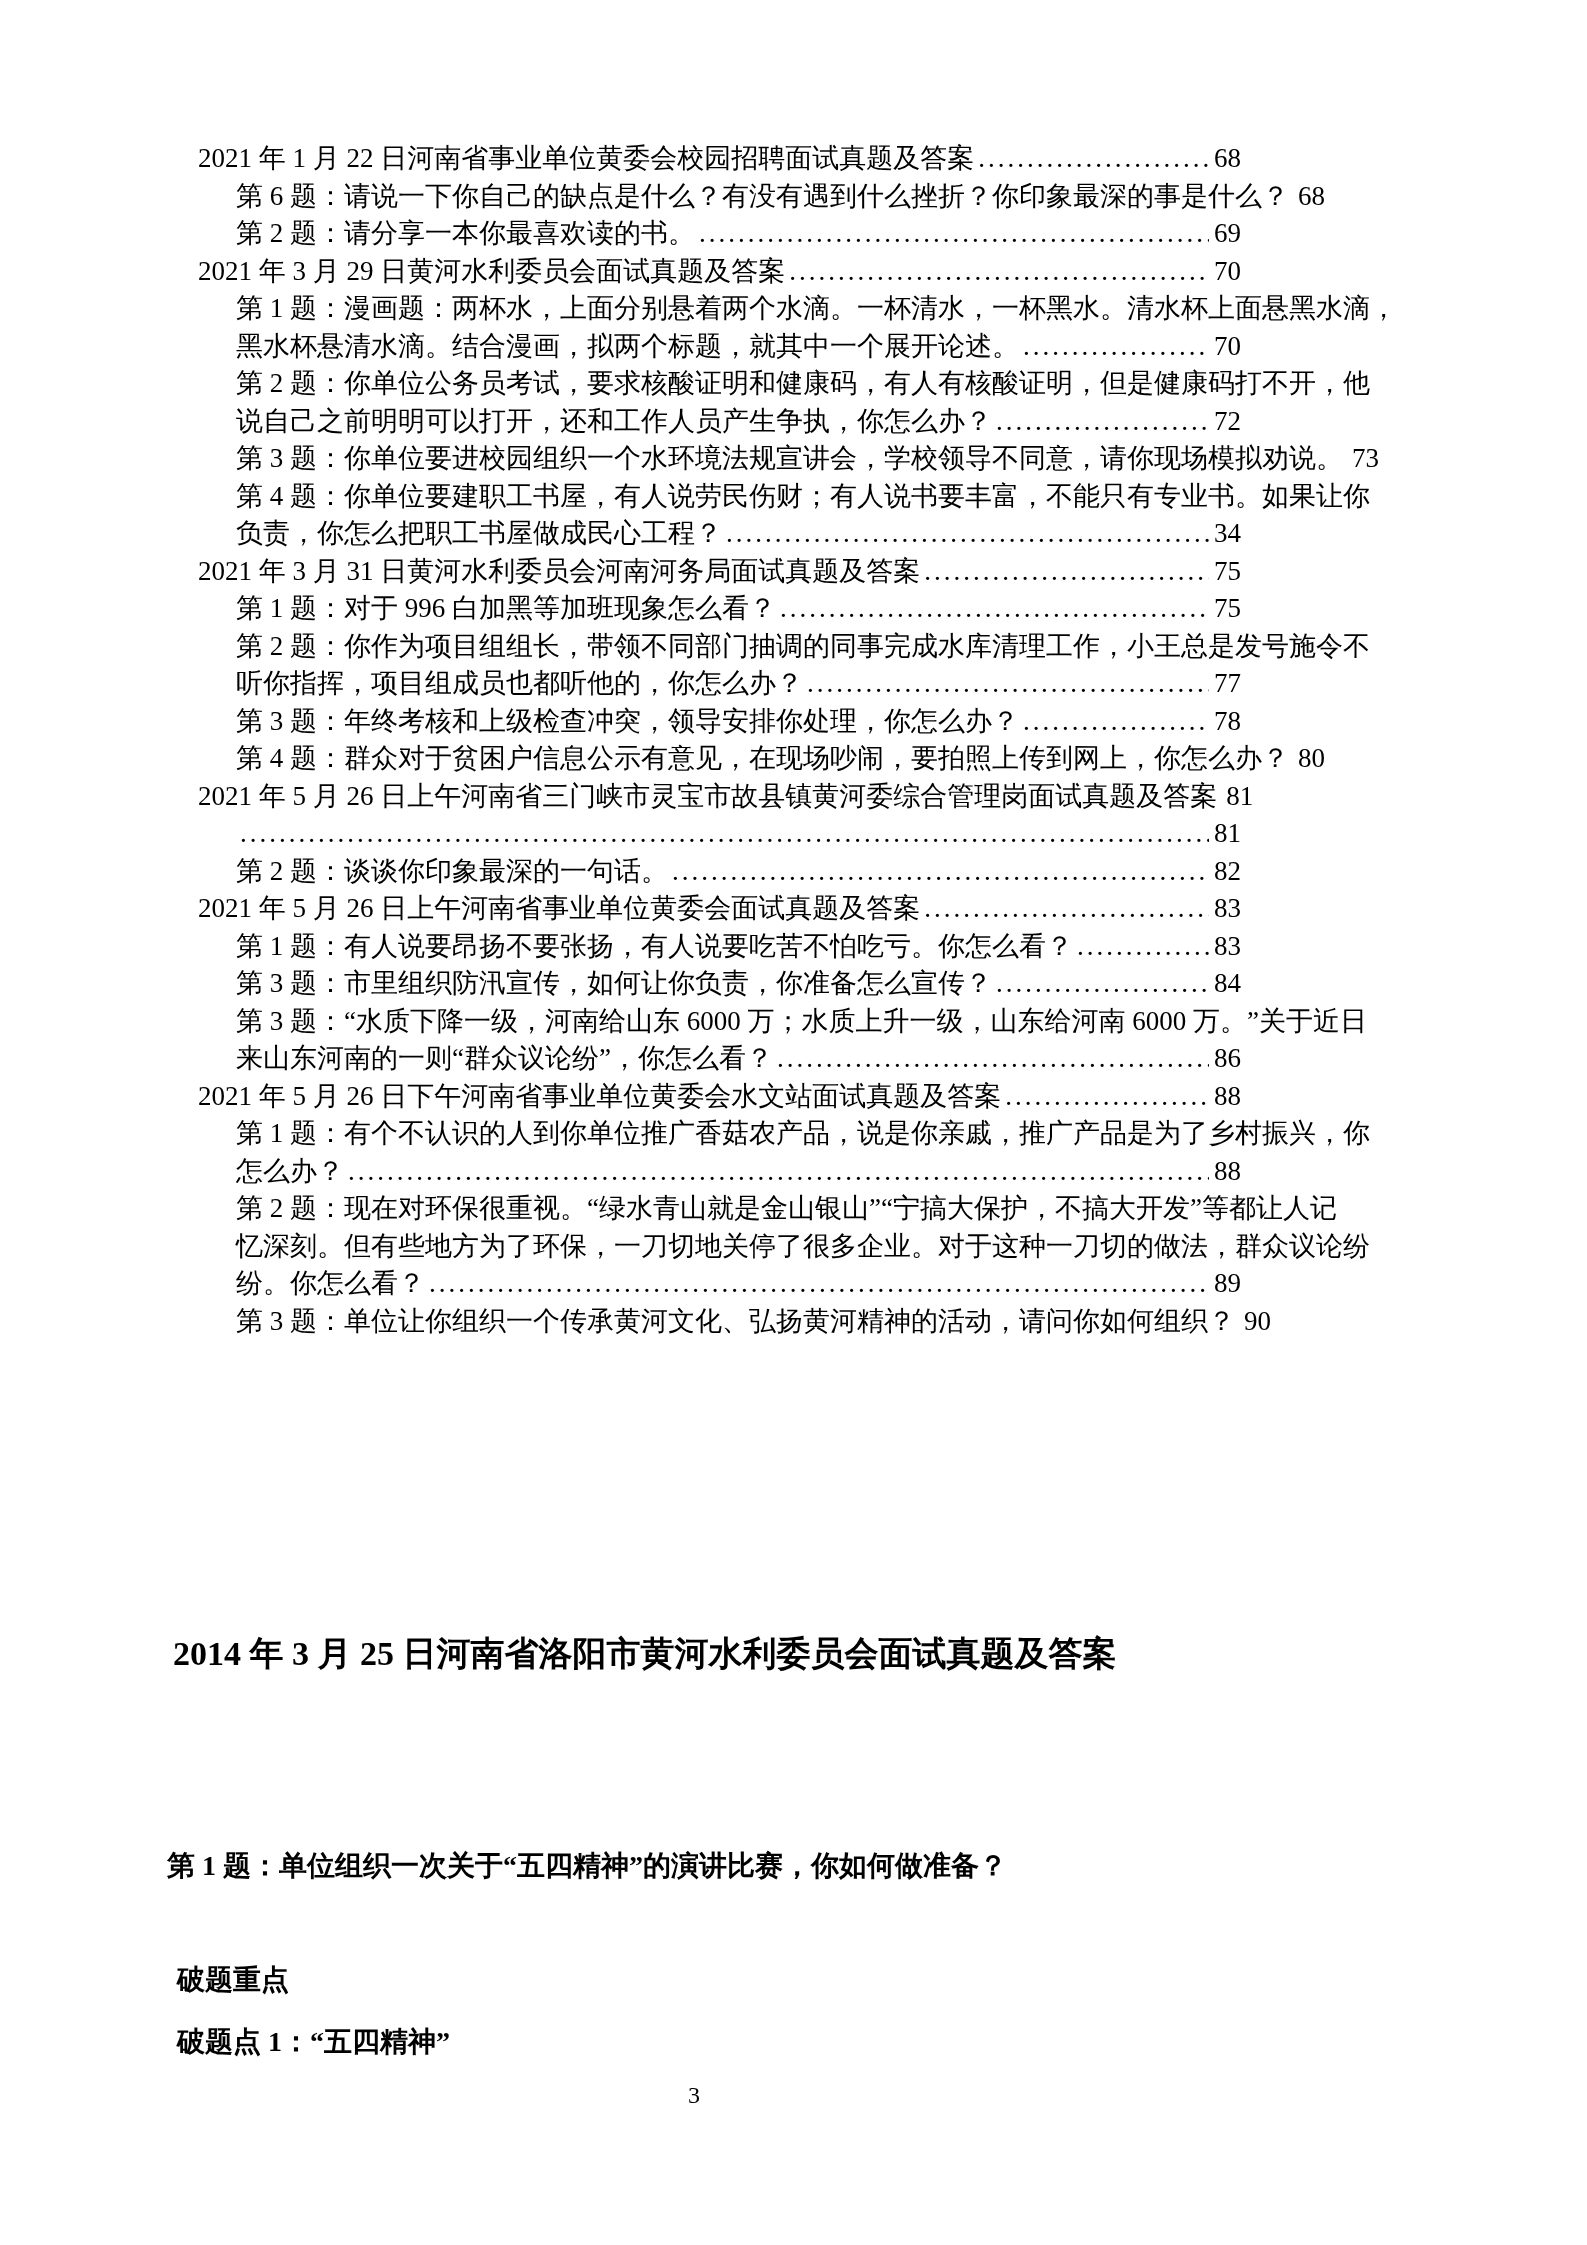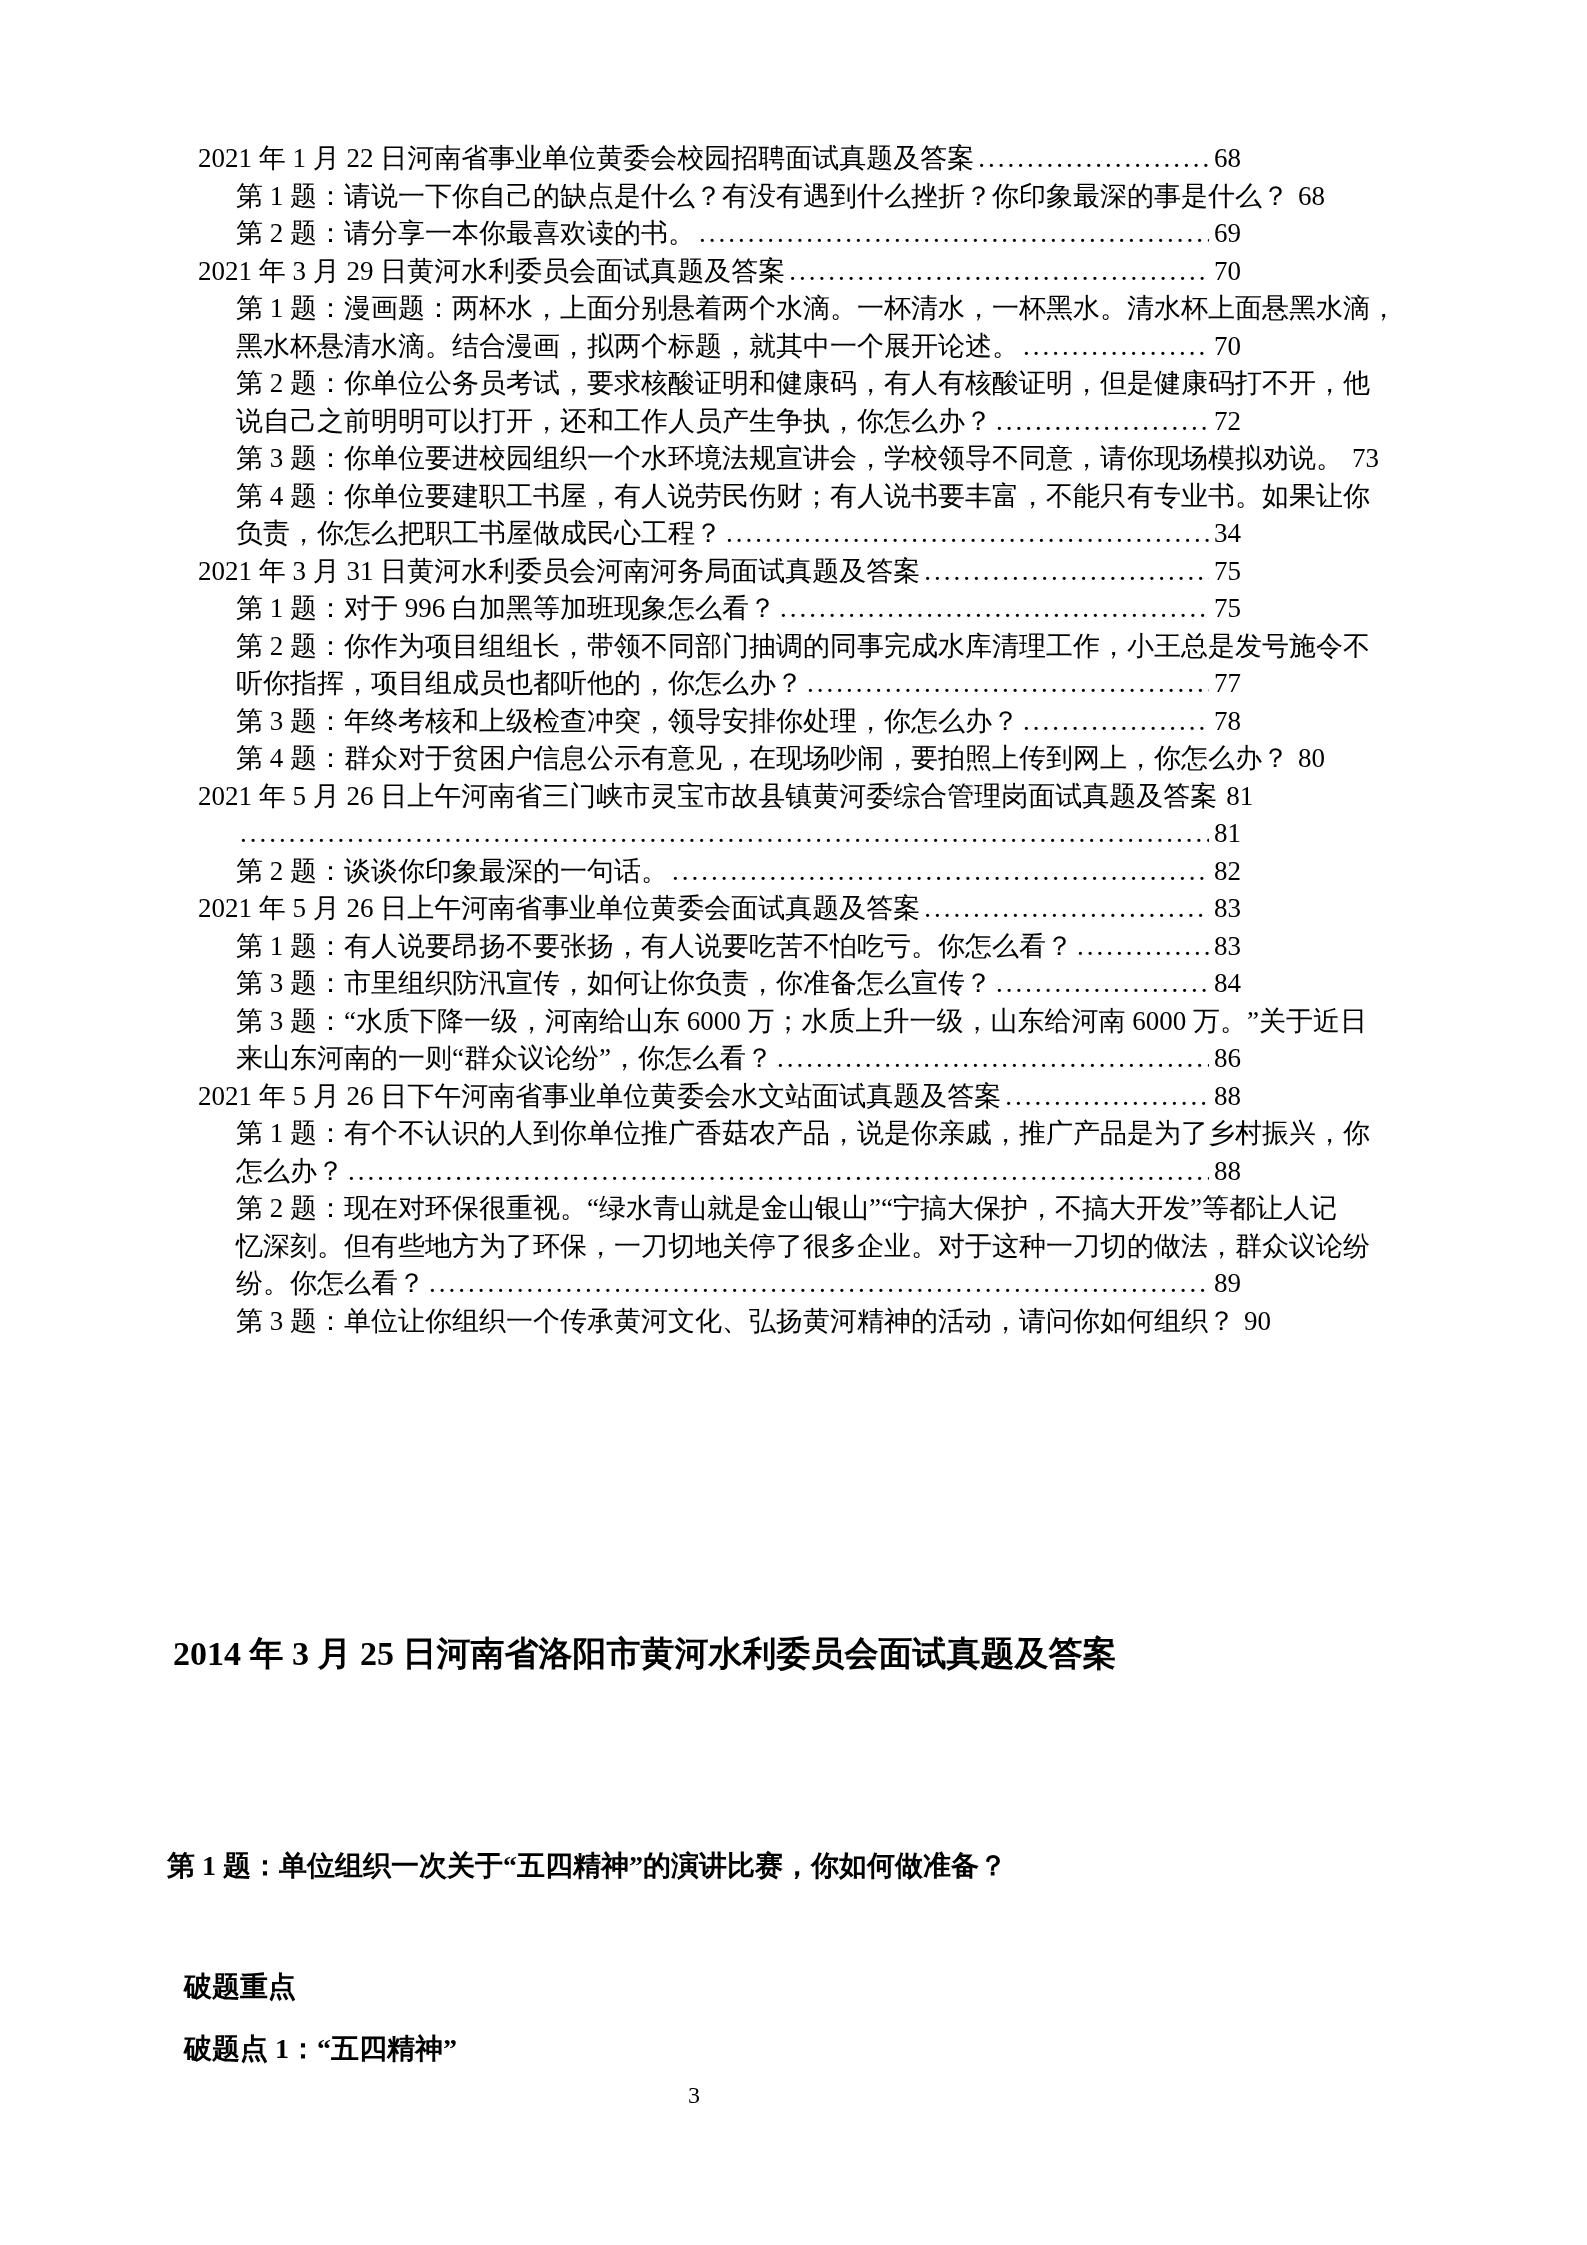--- a/index.html
+++ b/index.html
@@ -10,40 +10,40 @@
   .toc{position:absolute;left:198px;right:147px;top:140px;font-size:27px;line-height:37.5px;}
   .toc-line{display:flex;align-items:baseline;}
   .toc-line.lvl2{padding-left:38px;}
   .toc-line .t{white-space:nowrap;flex:0 1 auto;}
   .leader{flex:1 1 auto;min-width:0;overflow:hidden;white-space:nowrap;margin-left:4px;letter-spacing:3px;}
   .leader::after{content:"..............................................................................................................................................................";}
   .pg{flex:0 0 auto;padding-left:5px;}
   .toc-line.fill{display:block;text-align:justify;text-align-last:justify;}
   .heading{position:absolute;left:173px;top:1632px;margin:0;font-size:34px;font-weight:bold;line-height:1.3;white-space:nowrap;}
   .q1{position:absolute;left:167px;top:1846px;margin:0;font-size:28px;font-weight:bold;line-height:1.4;white-space:nowrap;}
-  .sub{position:absolute;left:167px;margin:17px;font-size:28px;font-weight:bold;line-height:1.4;white-space:nowrap;}
+  .sub{position:absolute;left:167px;margin:10px;font-size:28px;font-weight:bold;line-height:1.4;white-space:nowrap;}
   .sub.a{top:1950px;}
   .sub.b{top:2012px;}
   .pagenum{position:absolute;top:2082px;left:0;width:100%;text-align:center;font-size:24px;}
 </style>
 </head>
 <body>
 
 <div class="page">
 
   <nav class="toc">
 
       <div class="toc-line lvl1">
         <span class="t">2021 年 1 月 22 日河南省事业单位黄委会校园招聘面试真题及答案</span>
         <span class="leader"></span>
         <span class="pg">68</span>
       </div>
 
       <div class="toc-line lvl2">
-        <span class="t">第 1 题：请说一下你自己的缺点是什么？有没有遇到什么挫折？你印象最深的事是什么？</span>
+        <span class="t">第 6 题：请说一下你自己的缺点是什么？有没有遇到什么挫折？你印象最深的事是什么？</span>
         <span class="leader"></span>
         <span class="pg">68</span>
       </div>
 
       <div class="toc-line lvl2">
         <span class="t">第 2 题：请分享一本你最喜欢读的书。</span>
         <span class="leader"></span>
         <span class="pg">69</span>
       </div>
 

